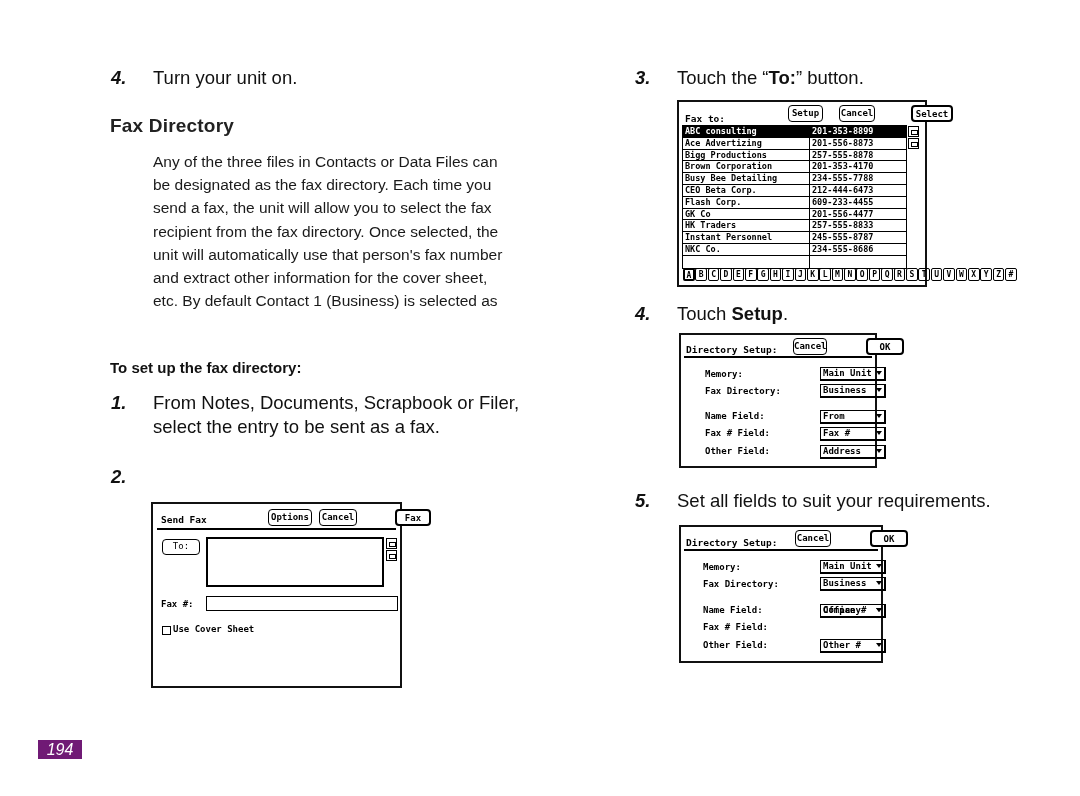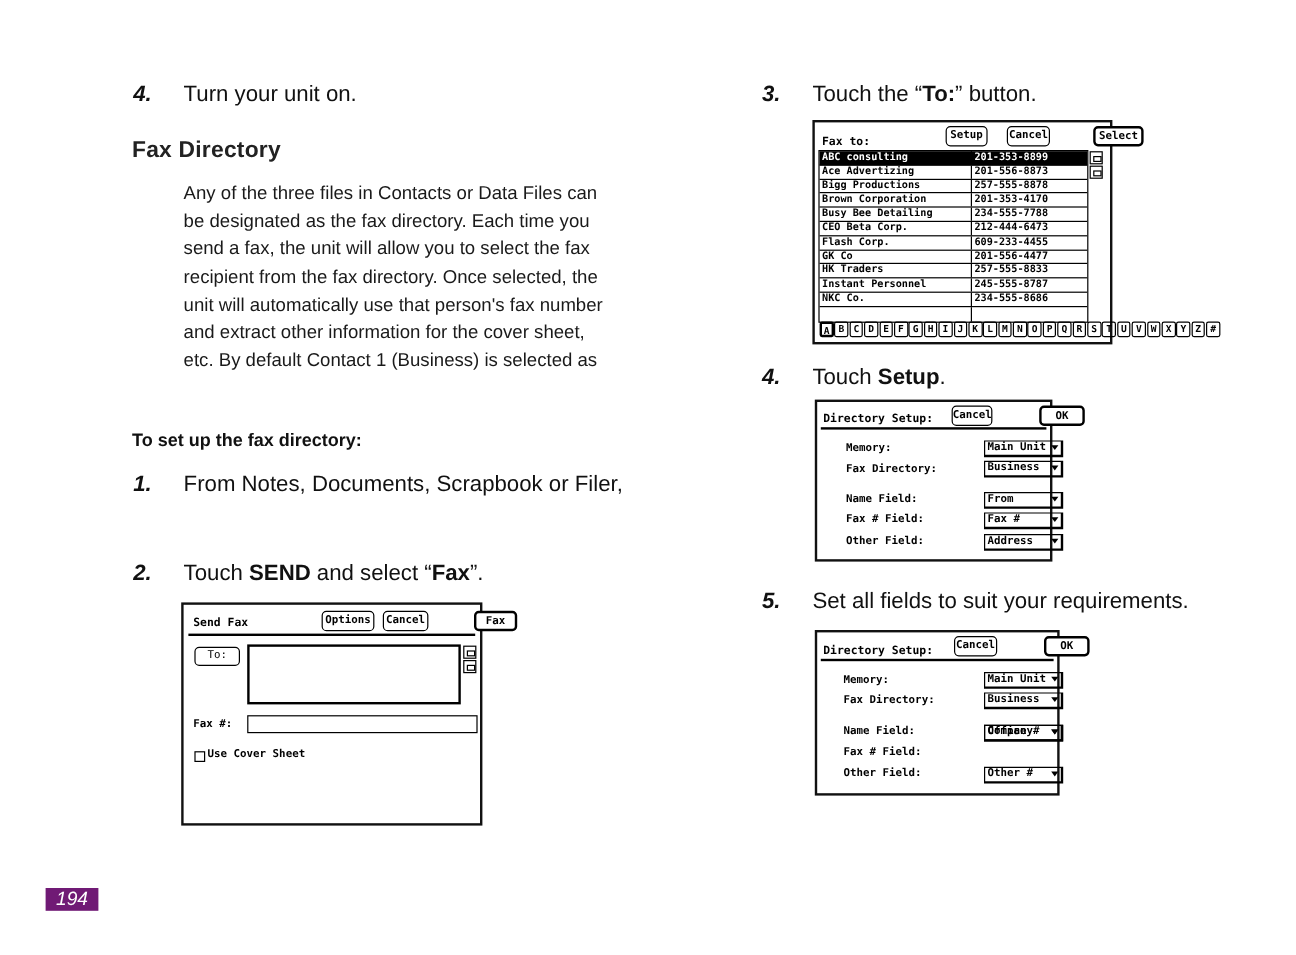--- a/index.html
+++ b/index.html
@@ -64,26 +64,26 @@
   <div>and extract other information for the cover sheet,</div>
   <div>etc. By default Contact 1 (Business) is selected as</div>
 </div>
 
 <div class="abs subhead" style="left:110px;top:359px;">To set up the fax directory:</div>
 
 <div class="abs step" style="left:111px;top:391px;">
   <span class="num">1.</span>
   <span>
     <span style="display:block">From Notes, Documents, Scrapbook or Filer,</span>
+    <span style="display:block">select the entry to be sent as a fax.</span>
   </span>
 </div>
 
 <div class="abs step" style="left:111px;top:465px;">
   <span class="num">2.</span>
-  <span><span>Touch </span><b>SEND</b><span> and select “</span><b>Fax</b><span>”.</span></span>
 </div>
 
 <div class="dlg" style="left:151px;top:502px;width:251px;height:186px;">
   <div class="dlg-title" style="left:8px;top:10px;">Send Fax</div>
   <div class="dlg-rule" style="left:4px;right:4px;top:24px;"></div>
   <div class="btn" style="left:115px;top:5px;width:44px;">Options</div>
   <div class="btn" style="left:166px;top:5px;width:38px;">Cancel</div>
   <div class="btn def" style="left:210px;top:5px;width:36px;">Fax</div>
   <div class="btn" style="left:9px;top:35px;width:38px;height:16px;line-height:13px;font-weight:normal;">To:</div>
   <div class="field" style="left:53px;top:33px;width:178px;height:50px;border-width:2px;"></div>

